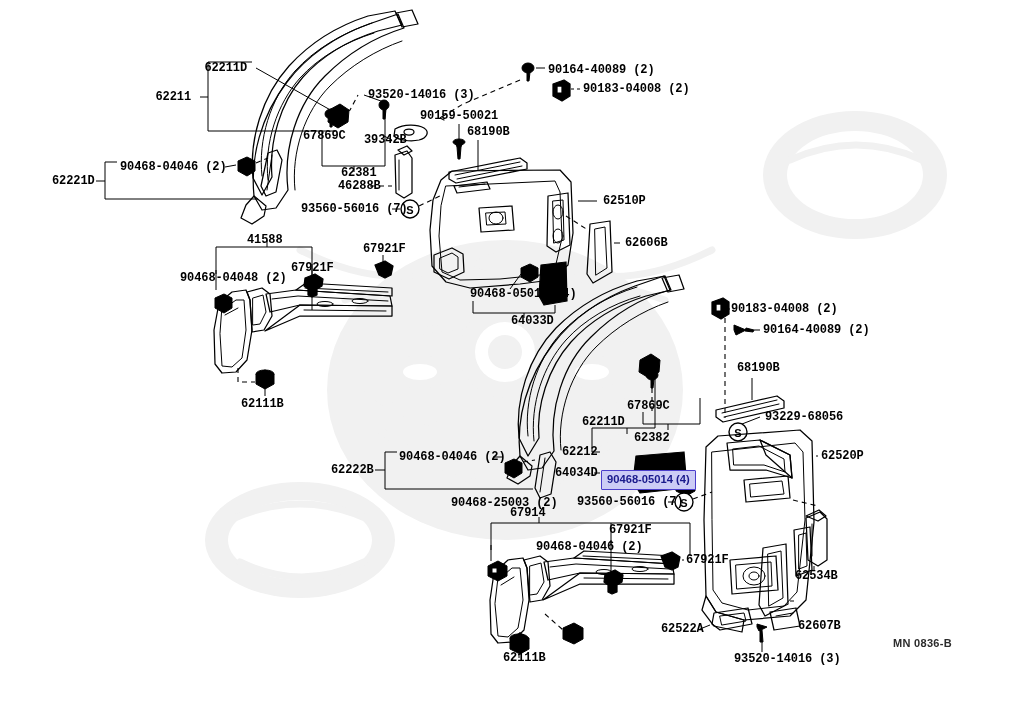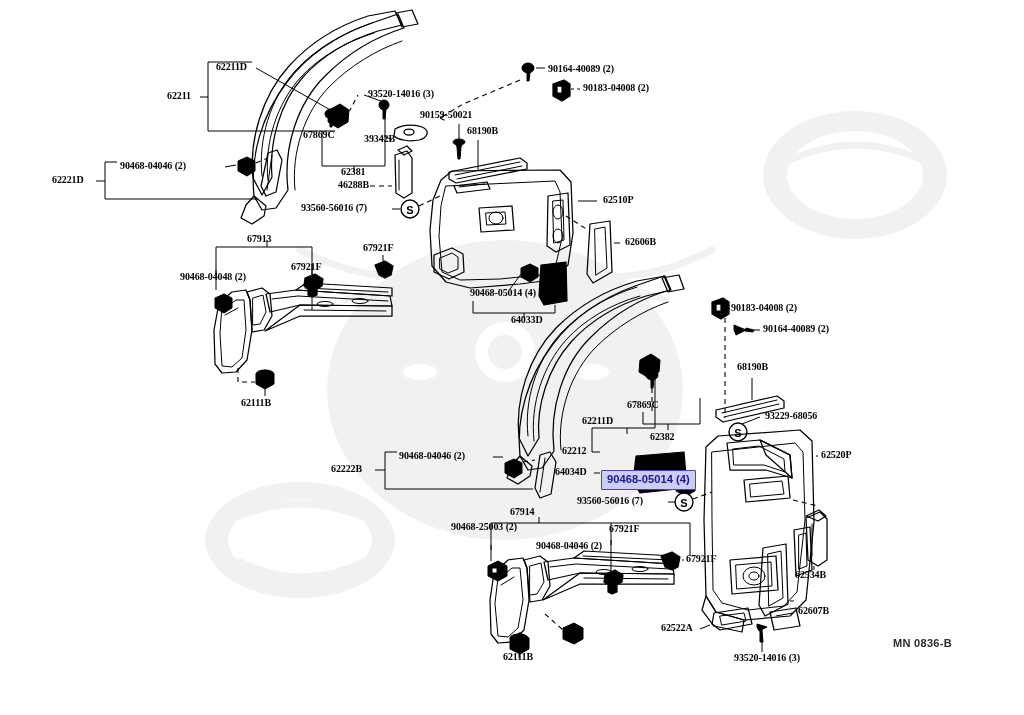--- a/index.html
+++ b/index.html
@@ -11,22 +11,22 @@
   #sheet{
     position:relative;
     width:1024px;
     height:715px;
     background:#ffffff;
     overflow:hidden;
   }
   #artwork{position:absolute;left:0;top:0;width:1024px;height:715px;}
   .lbl{
     position:absolute;
-    font-family:Liberation Serif, serif;
-    font-size:10px;
+    font-family:Liberation Mono, monospace;
+    font-size:12px;
     font-weight:bold;
     color:#000;
     letter-spacing:-0.1px;
     white-space:nowrap;
     line-height:1;
   }
   .lbl.r{transform:translateX(-100%);}
   .hl{
     position:absolute;
     white-space:nowrap;
@@ -494,47 +494,47 @@
     <span class="lbl" style="left:467px;top:126px">68190B</span>
     <span class="lbl" style="left:303px;top:130px">67869C</span>
     <span class="lbl" style="left:364px;top:134px">39342B</span>
     <span class="lbl" style="left:341px;top:167px">62381</span>
     <span class="lbl" style="left:120px;top:161px">90468-04046 (2)</span>
     <span class="lbl" style="left:52px;top:175px">62221D</span>
     <span class="lbl" style="left:338px;top:180px">46288B</span>
     <span class="lbl" style="left:301px;top:203px">93560-56016 (7)</span>
     <span class="lbl" style="left:603px;top:195px">62510P</span>
     <span class="lbl" style="left:625px;top:237px">62606B</span>
-    <span class="lbl" style="left:247px;top:234px">67913</span>
+    <span class="lbl" style="left:247px;top:234px">41588</span>
     <span class="lbl" style="left:363px;top:243px">67921F</span>
     <span class="lbl" style="left:291px;top:262px">67921F</span>
     <span class="lbl" style="left:180px;top:272px">90468-04048 (2)</span>
     <span class="lbl" style="left:470px;top:288px">90468-05014 (4)</span>
     <span class="lbl" style="left:511px;top:315px">64033D</span>
     <span class="lbl" style="left:241px;top:398px">62111B</span>
     <span class="lbl" style="left:731px;top:303px">90183-04008 (2)</span>
     <span class="lbl" style="left:763px;top:324px">90164-40089 (2)</span>
     <span class="lbl" style="left:737px;top:362px">68190B</span>
     <span class="lbl" style="left:765px;top:411px">93229-68056</span>
     <span class="lbl" style="left:627px;top:400px">67869C</span>
     <span class="lbl" style="left:582px;top:416px">62211D</span>
-    <span class="lbl" style="left:650px;top:432px">62382</span>
+    <span class="lbl" style="left:634px;top:432px">62382</span>
     <span class="lbl" style="left:562px;top:446px">62212</span>
     <span class="lbl" style="left:821px;top:450px">62520P</span>
     <span class="lbl" style="left:399px;top:451px">90468-04046 (2)</span>
     <span class="lbl" style="left:331px;top:464px">62222B</span>
     <span class="lbl" style="left:555px;top:467px">64034D</span>
     <span class="lbl" style="left:577px;top:496px">93560-56016 (7)</span>
     <span class="lbl" style="left:510px;top:507px">67914</span>
     <span class="lbl" style="left:609px;top:524px">67921F</span>
-    <span class="lbl" style="left:451px;top:522px">90468-25003 (2)</span>
+    <span class="lbl" style="left:451px;top:497px">90468-25003 (2)</span>
     <span class="lbl" style="left:536px;top:541px">90468-04046 (2)</span>
     <span class="lbl" style="left:686px;top:554px">67921F</span>
     <span class="lbl" style="left:795px;top:570px">62534B</span>
-    <span class="lbl" style="left:798px;top:606px">62607B</span>
+    <span class="lbl" style="left:798px;top:620px">62607B</span>
     <span class="lbl" style="left:661px;top:623px">62522A</span>
     <span class="lbl" style="left:503px;top:652px">62111B</span>
     <span class="lbl" style="left:734px;top:653px">93520-14016 (3)</span>
   </div>
 
   <span class="hl" id="highlight-label" style="left: 601px; top: 470px; background: rgb(204, 204, 245); border: 1.5px solid rgb(75, 62, 203); color: rgb(26, 26, 140);">90468-05014 (4)</span>
 
   <span class="code" style="left:893px;top:637px">MN 0836-B</span>
 
 </div>

